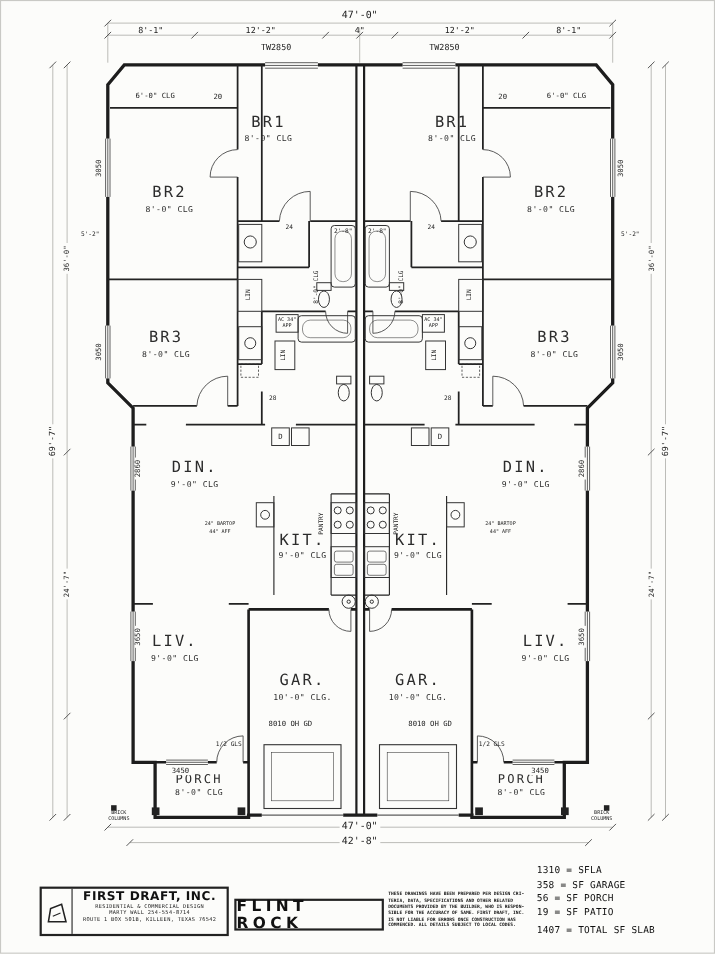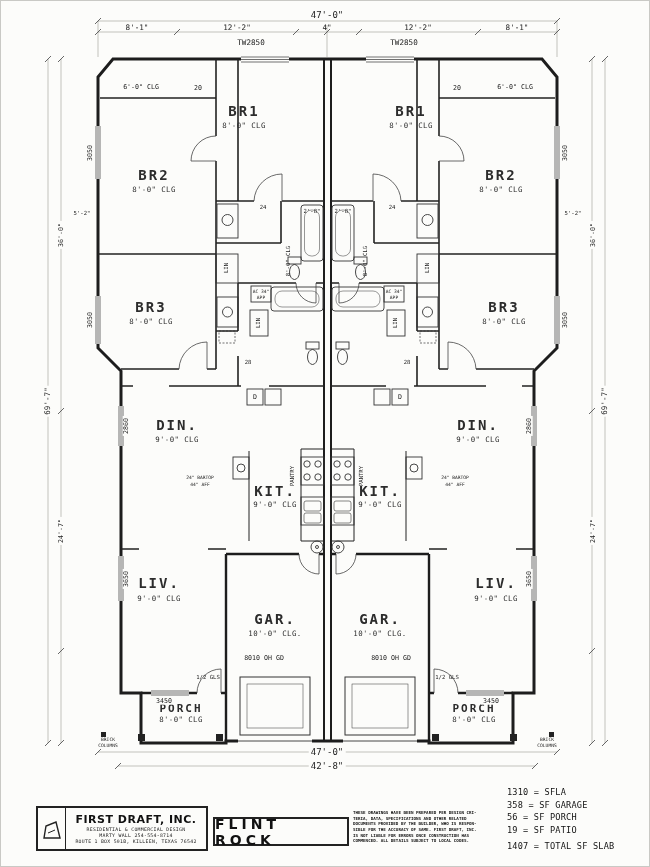--- a/index.html
+++ b/index.html
@@ -3,33 +3,33 @@
 <meta charset="utf-8">
 <style>
   *{margin:0;padding:0;box-sizing:border-box}
   body{background:#e9e9e7;font-family:"DejaVu Sans",sans-serif}
   #sheet{position:relative;width:650px;height:867px;margin:0 auto;background:#fcfcfa;border:1px solid #c9c9c5;overflow:hidden}
   #plan-svg{position:absolute;left:0;top:0}
   .lbl{position:absolute;transform:translate(-50%,-50%);font-family:"DejaVu Sans Mono",monospace;color:#222;white-space:nowrap;line-height:1}
   .rot{transform:translate(-50%,-50%) rotate(-90deg)}
   .bg{background:#fcfcfa;padding:0 2px}
   .s4{font-size:4.6px}.s5{font-size:5.6px}.s6{font-size:6.6px}.s7{font-size:7.6px}.s8{font-size:9px}
-  .room{font-size:14px;font-weight:bold;letter-spacing:2px;color:#2c2c2c}
+  .room{font-size:14px;font-weight:normal;letter-spacing:2px;color:#2c2c2c}
   .clg{font-size:7.4px;letter-spacing:.4px;color:#2c2c2c}
   .addr{position:absolute;left:57px;top:779px;font-size:19px;font-weight:bold;letter-spacing:2.5px;color:#333}
   .tb-company{position:absolute;left:35px;top:805px;width:172px;height:45px;border:2px solid #222;display:flex;background:#fcfcfa}
   .tb-logo{width:28px;border-right:1.5px solid #222;display:flex;align-items:center;justify-content:center}
-  .tb-lines{flex:1;display:flex;flex-direction:column;align-items:center;justify-content:center;gap:1px}
+  .tb-lines{flex:1;display:flex;flex-direction:column;align-items:center;gap:1px}
   .tb-name{font-size:11px;font-weight:bold;letter-spacing:.5px;color:#111}
   .tb-small{font-size:4.8px;letter-spacing:.3px;color:#222;font-family:"DejaVu Sans Mono",monospace}
   .tb-plan{position:absolute;left:212px;top:816px;width:136px;height:29px;border:2px solid #222;display:flex;align-items:center;justify-content:center;background:#fcfcfa}
   .tb-plan span{font-size:14px;font-weight:bold;letter-spacing:4px;color:#111}
   .tb-disc{position:absolute;left:352px;top:809px;width:147px;color:#111}
   .tb-disc div{font-size:4.2px;line-height:1.35;font-weight:bold;font-family:"DejaVu Sans Mono",monospace;white-space:nowrap}
-  .tb-stats{position:absolute;left:506px;top:786px}
+  .tb-stats{position:absolute;left:487px;top:786px}
   .tb-stats div{font-size:8.6px;font-family:"DejaVu Sans Mono",monospace;color:#111;margin-bottom:2.5px;letter-spacing:.2px}
   .tb-stats .gap{margin-top:6px}
 </style>
 </head>
 <body>
 
 <div id="sheet">
 
   <svg id="plan-svg" width="650" height="867" viewBox="0 0 650 867">
 

